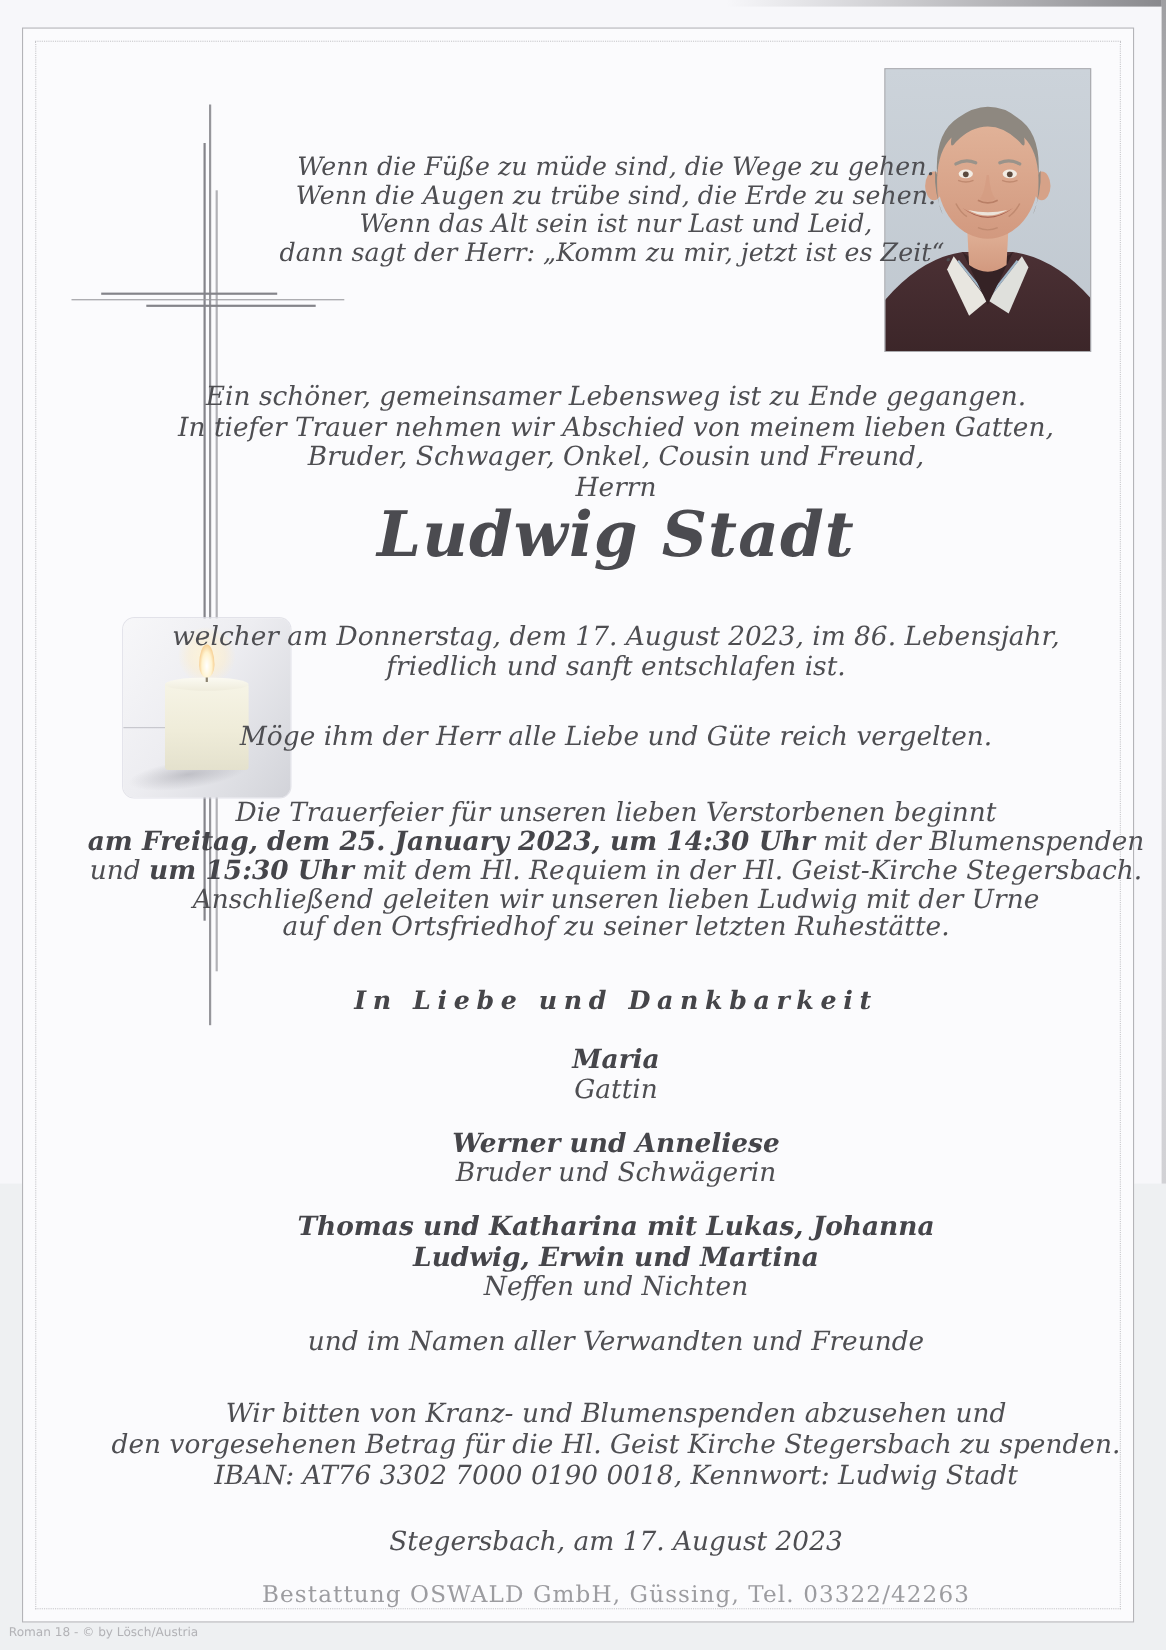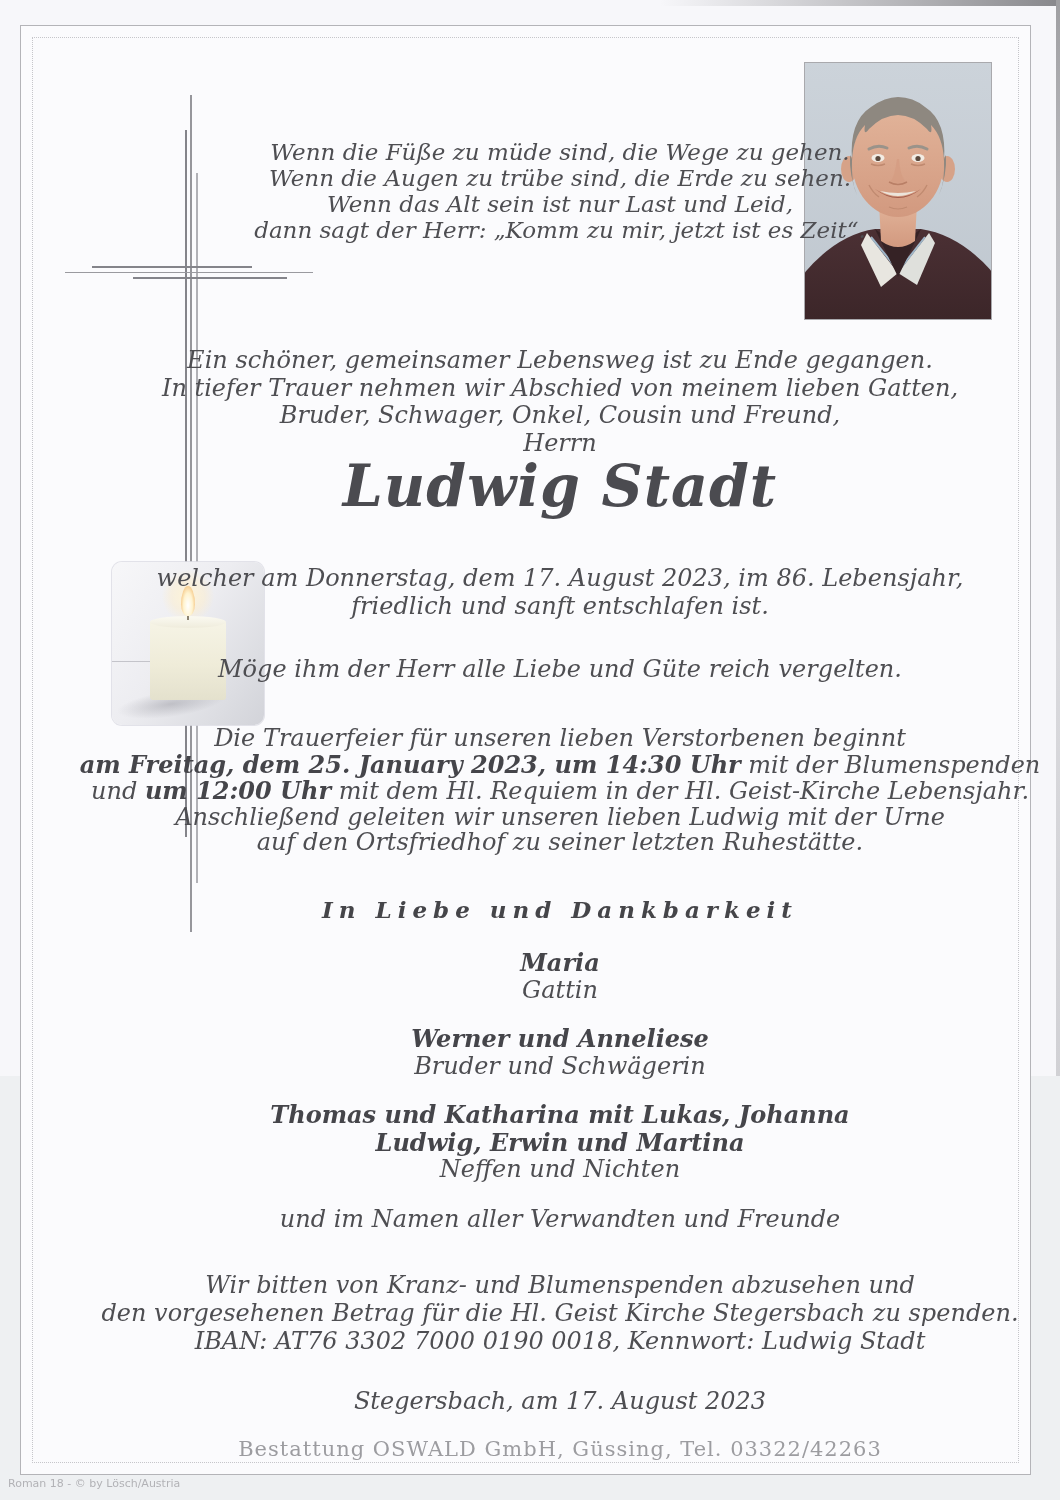--- a/index.html
+++ b/index.html
@@ -207,21 +207,21 @@
   <div class="center-col script passing">
     <div>welcher am Donnerstag, dem 17. August 2023, im 86. Lebensjahr,</div>
     <div>friedlich und sanft entschlafen ist.</div>
   </div>
 
   <div class="center-col script blessing">Möge ihm der Herr alle Liebe und Güte reich vergelten.</div>
 
   <div class="center-col script funeral">
     <div>Die Trauerfeier für unseren lieben Verstorbenen beginnt</div>
     <div><span class="b">am Freitag, dem 25. January 2023, um 14:30 Uhr</span><span> mit der Blumenspenden</span></div>
-    <div><span>und </span><span class="b">um 12:00 Uhr</span><span> mit dem Hl. Requiem in der Hl. Geist-Kirche Lebensjahr.</span></div>
+    <div><span>und </span><span class="b">um 15:30 Uhr</span><span> mit dem Hl. Requiem in der Hl. Geist-Kirche Stegersbach.</span></div>
     <div>Anschließend geleiten wir unseren lieben Ludwig mit der Urne</div>
     <div>auf den Ortsfriedhof zu seiner letzten Ruhestätte.</div>
   </div>
 
   <div class="center-col script closing">In Liebe und Dankbarkeit</div>
 
   <div class="center-col script m1">
     <div class="mourner-names">Maria</div>
     <div class="mourner-rel">Gattin</div>
   </div>

